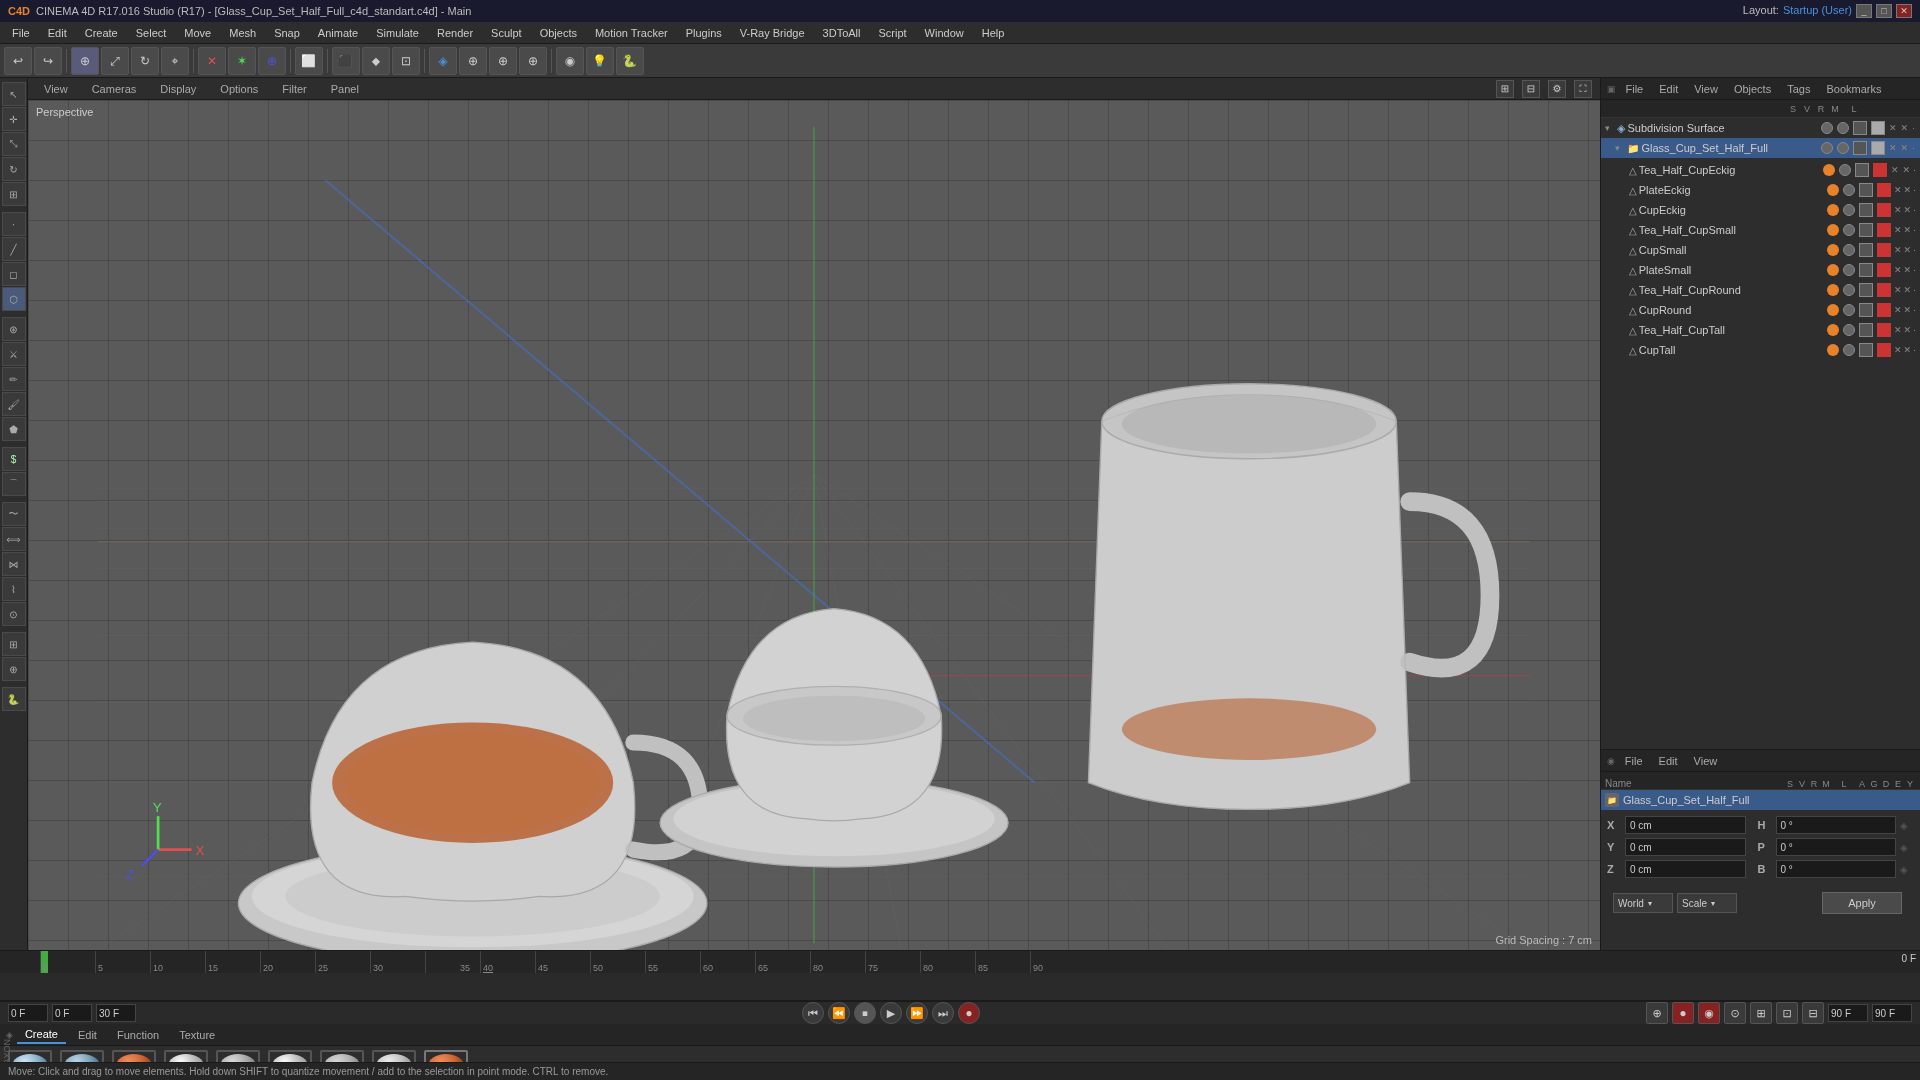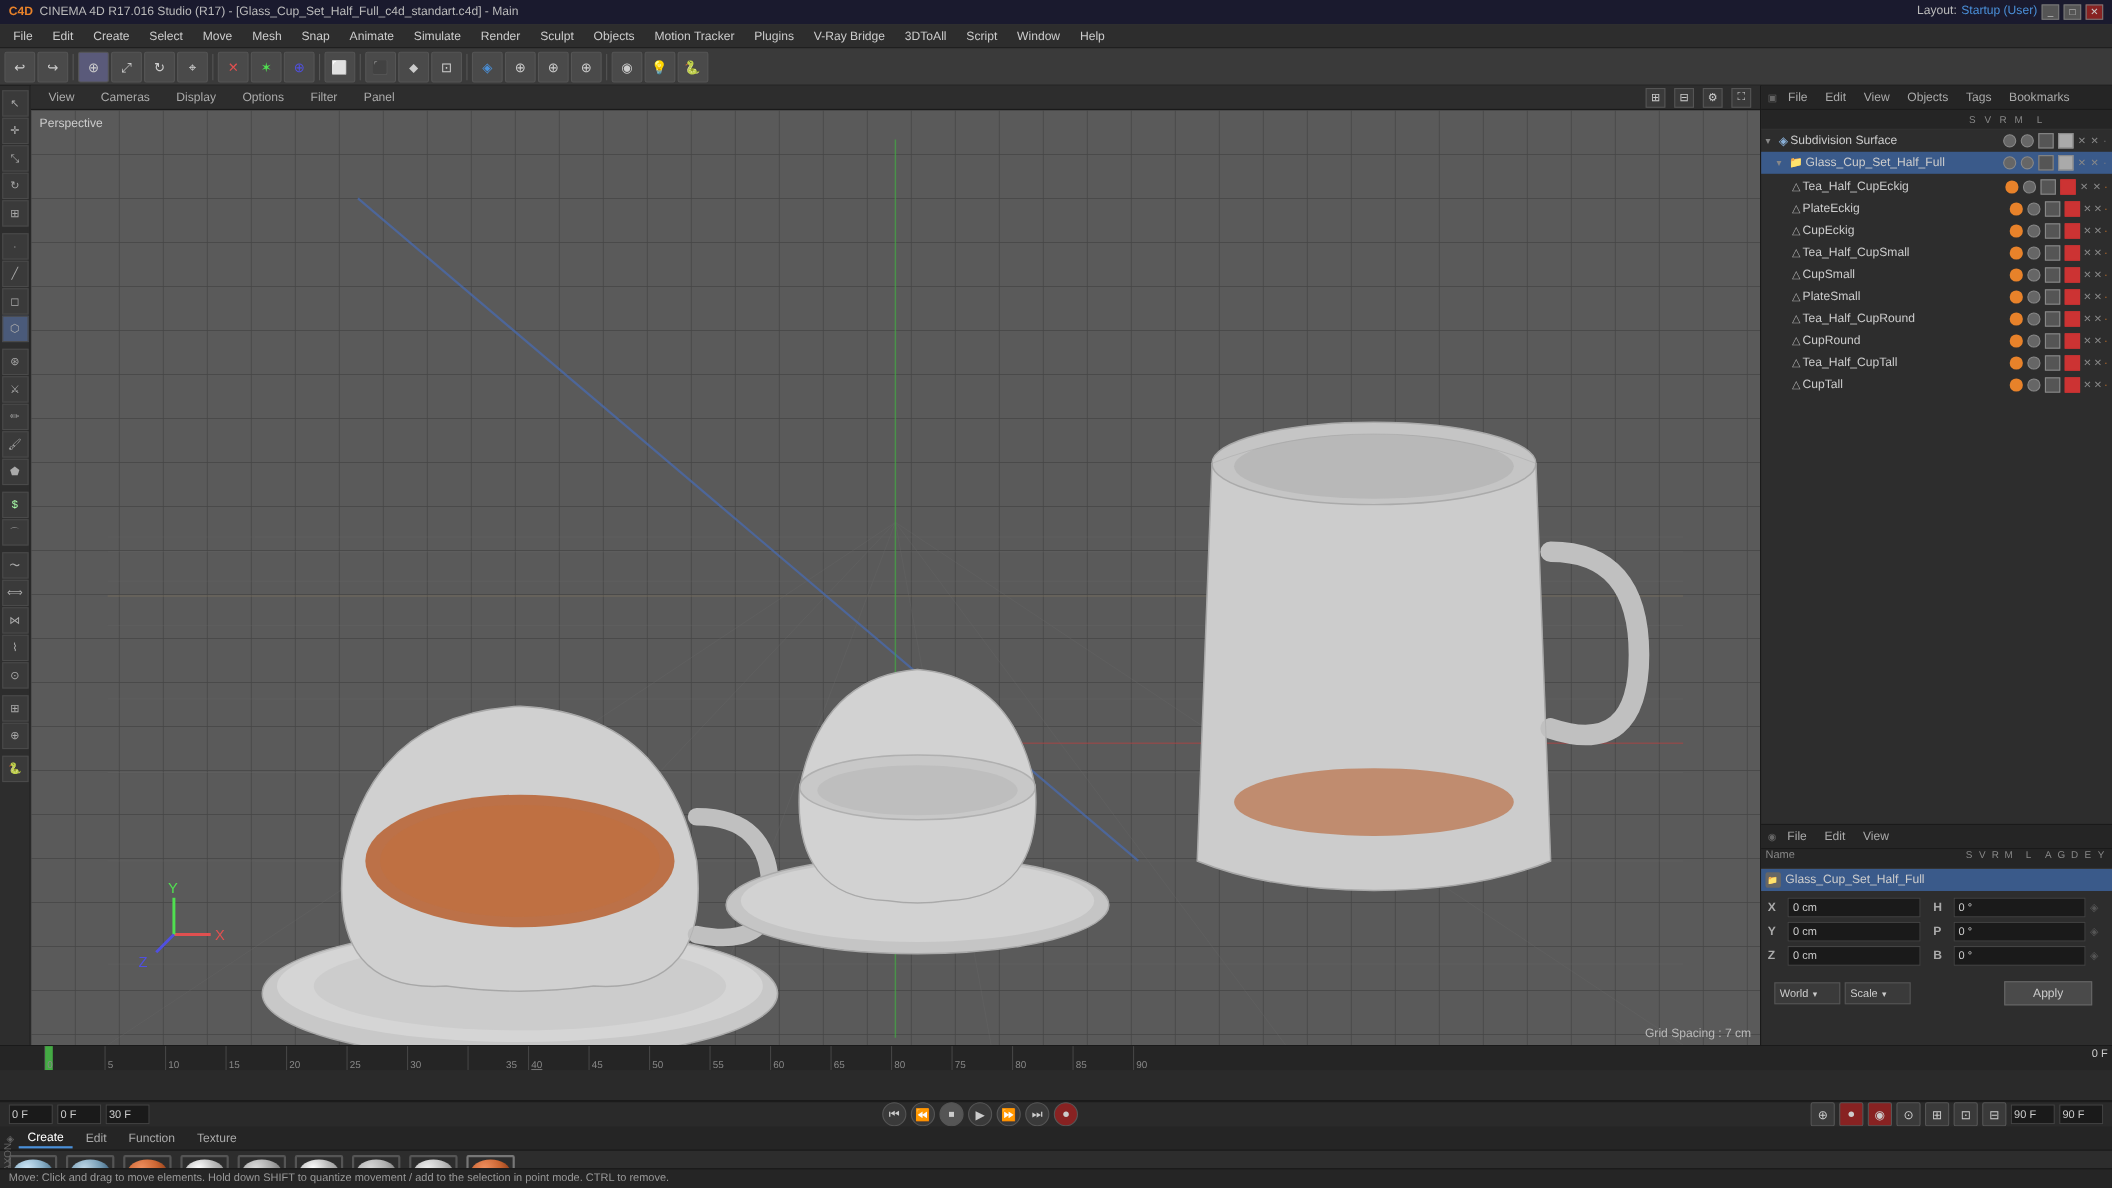--- a/index.html
+++ b/index.html
@@ -638,21 +638,21 @@
     </div>
 
     <div id="attr-panel">
       <div id="attr-header">
         <span style="font-size:9px;color:#666;">◉</span>
         <div class="attr-header-tab">File</div>
         <div class="attr-header-tab">Edit</div>
         <div class="attr-header-tab">View</div>
       </div>
 
-      <div style="height:18px;background:#252525;display:flex;align-items:flex-start;padding:0 4px;border-bottom:1px solid #333;">
+      <div style="height:18px;background:#252525;display:flex;align-items:flex-end;padding:0 4px;border-bottom:1px solid #333;">
         <span style="font-size:10px;color:#888;margin-right:4px;">Name</span>
         <div style="flex:1;"></div>
         <span style="font-size:9px;color:#888;width:12px;text-align:center;">S</span>
         <span style="font-size:9px;color:#888;width:12px;text-align:center;">V</span>
         <span style="font-size:9px;color:#888;width:12px;text-align:center;">R</span>
         <span style="font-size:9px;color:#888;width:12px;text-align:center;">M</span>
         <span style="font-size:9px;color:#888;width:24px;text-align:center;">L</span>
         <span style="font-size:9px;color:#888;width:12px;text-align:center;">A</span>
         <span style="font-size:9px;color:#888;width:12px;text-align:center;">G</span>
         <span style="font-size:9px;color:#888;width:12px;text-align:center;">D</span>

